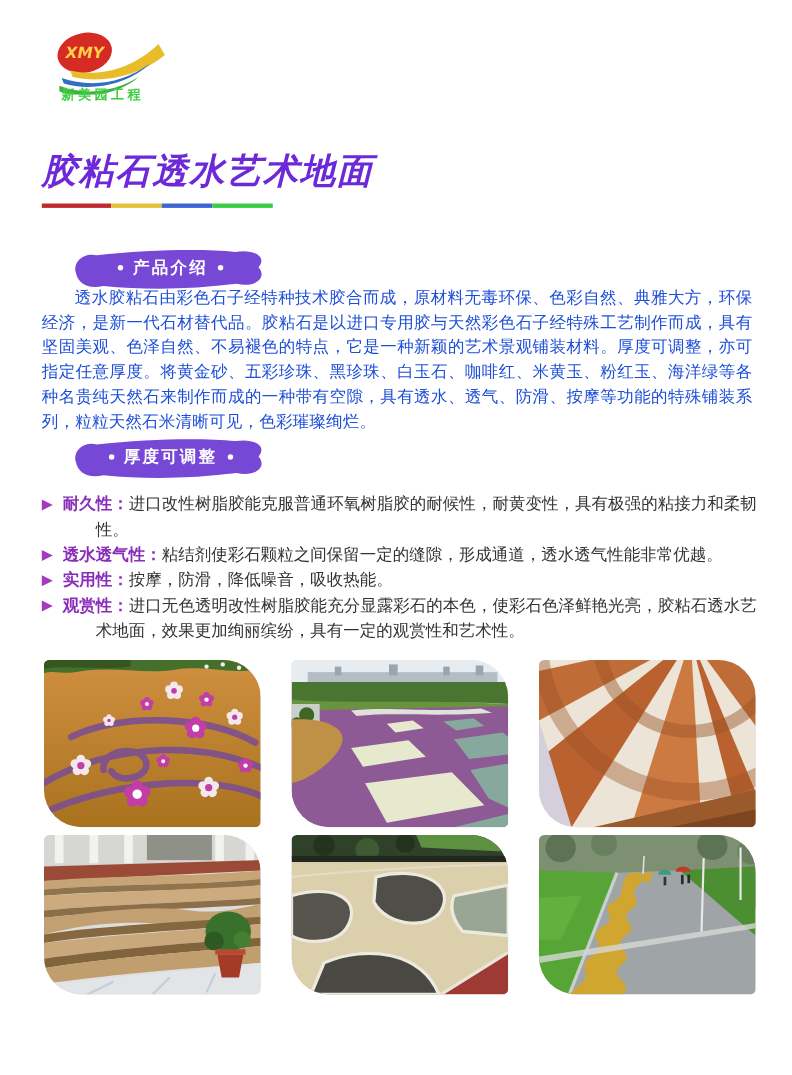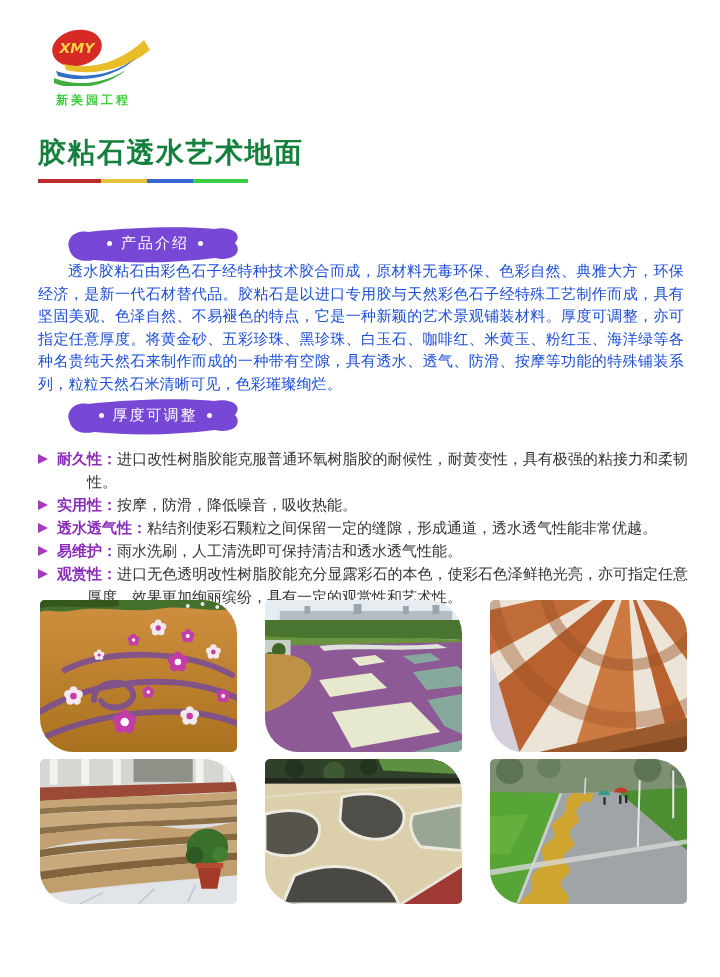--- a/index.html
+++ b/index.html
@@ -3,41 +3,41 @@
 <meta charset="utf-8">
 <style>
   * { margin:0; padding:0; box-sizing:border-box; }
   html,body { background:#fff; }
   body { font-family:"Liberation Sans","DejaVu Sans",sans-serif; }
   .page { position:relative; width:720px; height:964px; margin:0 auto; background:#ffffff; overflow:hidden; }
 
   
   .logo { position:absolute; left:44px; top:26px; width:130px; height:84px; }
   .logo svg { display:block; }
-  .logo-company { position:absolute; left:12px; top:66px; font-size:12px; font-weight:bold;
+  .logo-company { position:absolute; left:12px; top:52px; font-size:12px; font-weight:bold;
                   color:#3ecf3e; letter-spacing:3px; white-space:nowrap; }
 
   
   .header { position:absolute; left:38px; top:131px; }
   .subtitle-en { font-size:13px; color:#8d63b5; letter-spacing:0.5px; }
-  .title-zh { margin-top:3px; font-size:28px; font-weight:bold; color:#15803d; letter-spacing:1.5px; }
+  .title-zh { margin-top:3px; font-size:32px; font-weight:bold; color:#6d28d9; letter-spacing:1.5px;font-style:italic; }
   .underline { display:flex; width:210px; height:4px; margin-top:7px; }
   .underline span { height:100%; }
   .underline span:nth-child(1){ width:30%; }
   .underline span:nth-child(2){ width:22%; }
   .underline span:nth-child(3){ width:22%; }
   .underline span:nth-child(4){ width:26%; }
 
   
   .ribbon { position:absolute; left:64px; width:182px; height:40px; }
   .ribbon.r1 { top:224px; }
   .ribbon.r2 { top:396px; }
   .ribbon svg { position:absolute; inset:0; }
   .ribbon-label { position:absolute; inset:0; display:flex; align-items:center; justify-content:center;
-                  color:#fff; font-size:15px; font-weight:normal; letter-spacing:2px; padding-bottom:2px; }
+                  color:#fff; font-size:15px; font-weight:bold; letter-spacing:2px; padding-bottom:2px; }
   .ribbon-label::before, .ribbon-label::after { content:""; width:5px; height:5px; border-radius:50%;
                   background:#fff; margin:0 9px; }
 
   
   .intro-paragraph { position:absolute; left:38px; top:260px; width:646px;
                      font-size:15px; line-height:22.5px; color:#1d4ed8; text-align:justify;
                      text-indent:2em; letter-spacing:0.2px; }
 
   
   .features { position:absolute; left:38px; top:447px; width:650px; list-style:none; }
@@ -98,33 +98,29 @@
     <div class="ribbon-label">厚度可调整</div>
   </div>
 
   <ul class="features">
     <li class="feature-item">
       <span class="arrow-icon"></span>
       <div class="feature-body"><span class="feature-label">耐久性：</span><span>进口改性树脂胶能克服普通环氧树脂胶的耐候性，耐黄变性，具有极强的粘接力和柔韧性。</span></div>
     </li>
     <li class="feature-item">
       <span class="arrow-icon"></span>
+      <div class="feature-body"><span class="feature-label">透水透气性：</span><span>粘结剂使彩石颗粒之间保留一定的缝隙，形成通道，透水透气性能非常优越。</span></div>
+    </li>
+    <li class="feature-item">
+      <span class="arrow-icon"></span>
       <div class="feature-body"><span class="feature-label">实用性：</span><span>按摩，防滑，降低噪音，吸收热能。</span></div>
     </li>
     <li class="feature-item">
       <span class="arrow-icon"></span>
-      <div class="feature-body"><span class="feature-label">透水透气性：</span><span>粘结剂使彩石颗粒之间保留一定的缝隙，形成通道，透水透气性能非常优越。</span></div>
-    </li>
-    <li class="feature-item">
-      <span class="arrow-icon"></span>
-      <div class="feature-body"><span class="feature-label">易维护：</span><span>雨水洗刷，人工清洗即可保持清洁和透水透气性能。</span></div>
-    </li>
-    <li class="feature-item">
-      <span class="arrow-icon"></span>
-      <div class="feature-body"><span class="feature-label">观赏性：</span><span>进口无色透明改性树脂胶能充分显露彩石的本色，使彩石色泽鲜艳光亮，亦可指定任意厚度，效果更加绚丽缤纷，具有一定的观赏性和艺术性。</span></div>
+      <div class="feature-body"><span class="feature-label">观赏性：</span><span>进口无色透明改性树脂胶能充分显露彩石的本色，使彩石色泽鲜艳光亮，胶粘石透水艺术地面，效果更加绚丽缤纷，具有一定的观赏性和艺术性。</span></div>
     </li>
   </ul>
 
   <div class="gallery">
     <div class="gallery-row row1">
 
       <div class="photo">
         <svg viewBox="0 0 200 152" preserveAspectRatio="none">
           <defs>
             <linearGradient id="p1g" x1="0" y1="0" x2="0" y2="1">

